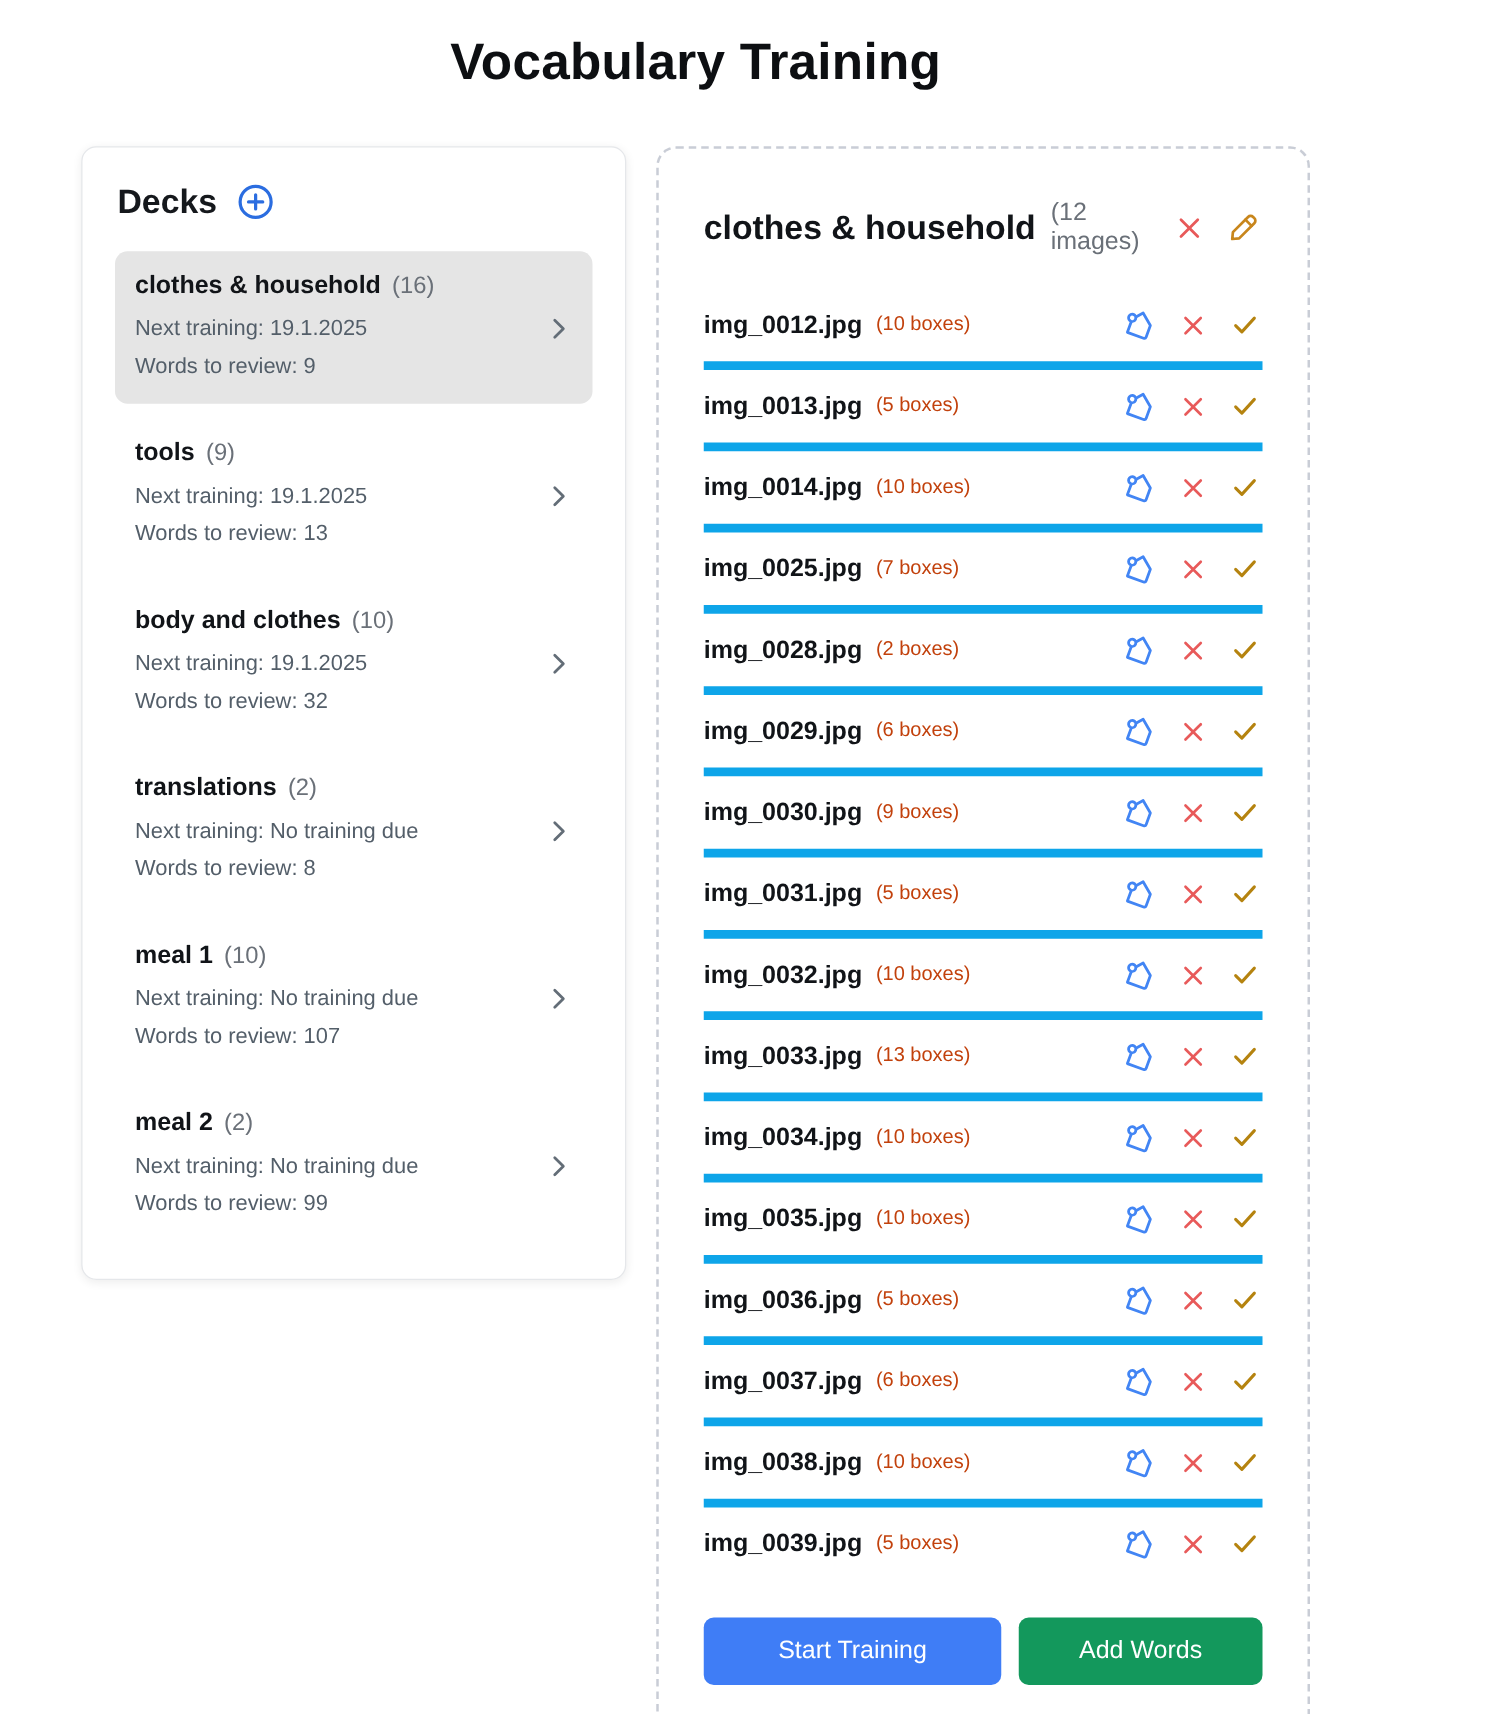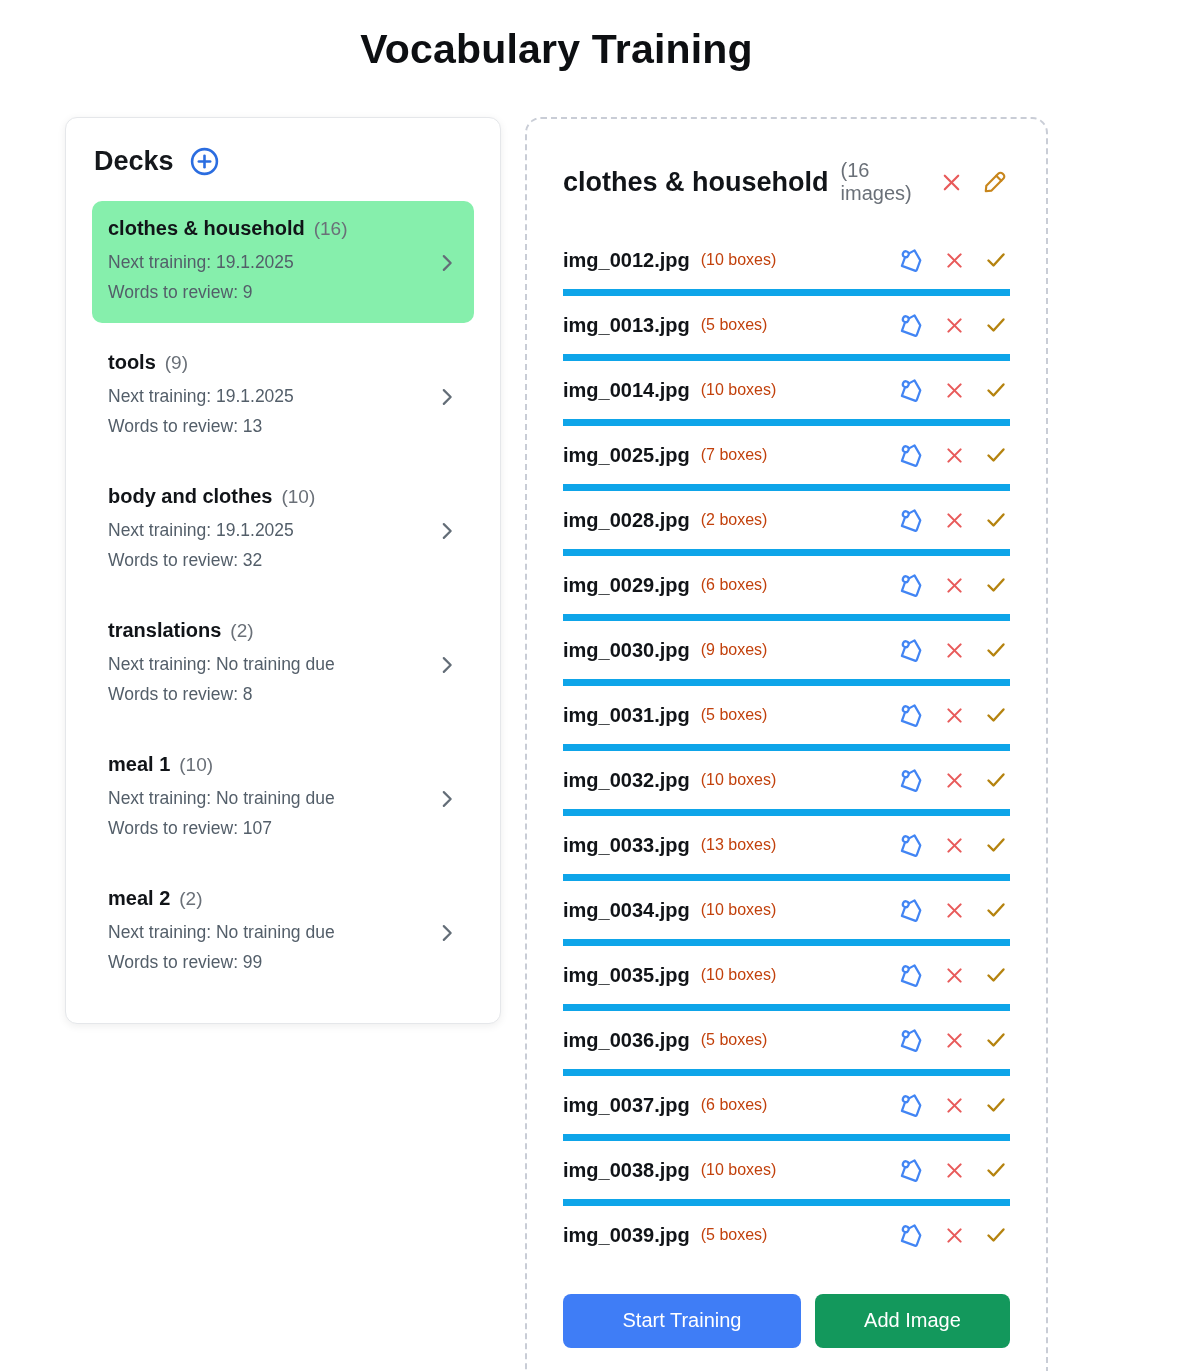--- a/index.html
+++ b/index.html
@@ -36,21 +36,21 @@
   .plus-btn { width: 31px; height: 31px; cursor: pointer; display: inline-flex; }
 
   .deck-item {
     position: relative;
     padding: 16px 40px 16px 16px;
     border-radius: 10px;
     margin-bottom: 12px;
     cursor: pointer;
   }
   .deck-item:last-child { margin-bottom: 0; }
-  .deck-item.selected { background: #86efac; }
+  .deck-item.selected { background: #e5e5e5; }
   .deck-title-line { margin-bottom: 7px; }
   .deck-name { font-size: 20px; font-weight: 700; color: #111418; }
   .deck-count { font-size: 19px; color: #6a7078; margin-left: 9px; font-weight: 400; }
   .deck-sub { font-size: 17.5px; color: #535e69; line-height: 30px; }
   .deck-chevron {
     position: absolute; right: 16px; top: 50%;
     transform: translateY(-50%);
     width: 22px; height: 24px; display: inline-flex;
   }
 
@@ -188,21 +188,21 @@
       </svg>
     </span>
   </div>
 </div>
     </div>
 
     <div class="detail-panel">
 
       <div class="detail-header">
         <span class="detail-title">clothes &amp; household</span>
-        <span class="detail-subtitle">(16 images)</span>
+        <span class="detail-subtitle">(12 images)</span>
         <span class="icon-btn">
           <svg width="23" height="23" viewBox="0 0 24 24" fill="none" stroke="#e85a5a" stroke-width="2.3" stroke-linecap="round">
             <line x1="5" y1="5" x2="19" y2="19"></line>
             <line x1="19" y1="5" x2="5" y2="19"></line>
           </svg>
         </span>
         <span class="icon-btn">
           <svg width="26" height="26" viewBox="0 0 24 24" fill="none" stroke="#c8861c" stroke-width="2" stroke-linejoin="round" stroke-linecap="round">
             <path d="M15.2 4.2 a2.6 2.6 0 0 1 3.7 0 l0.9 0.9 a2.6 2.6 0 0 1 0 3.7 L8.6 20 L3.5 20.5 L4 15.4 Z"></path>
             <line x1="13.2" y1="6.2" x2="17.8" y2="10.8"></line>
@@ -591,18 +591,18 @@
     <span class="icon-btn">
       <svg width="24" height="24" viewBox="0 0 24 24" fill="none" stroke="#b5830f" stroke-width="2.4" stroke-linecap="round" stroke-linejoin="round">
         <polyline points="4.5 12.5, 9.5 17.5, 19.5 6.5"></polyline>
       </svg>
     </span>
   </div>
 </div>
 
       <div class="actions">
         <button class="btn btn-start">Start Training</button>
-        <button class="btn btn-add">Add Image</button>
+        <button class="btn btn-add">Add Words</button>
       </div>
 
     </div>
   </div>
 </div>
 
 </body></html>

